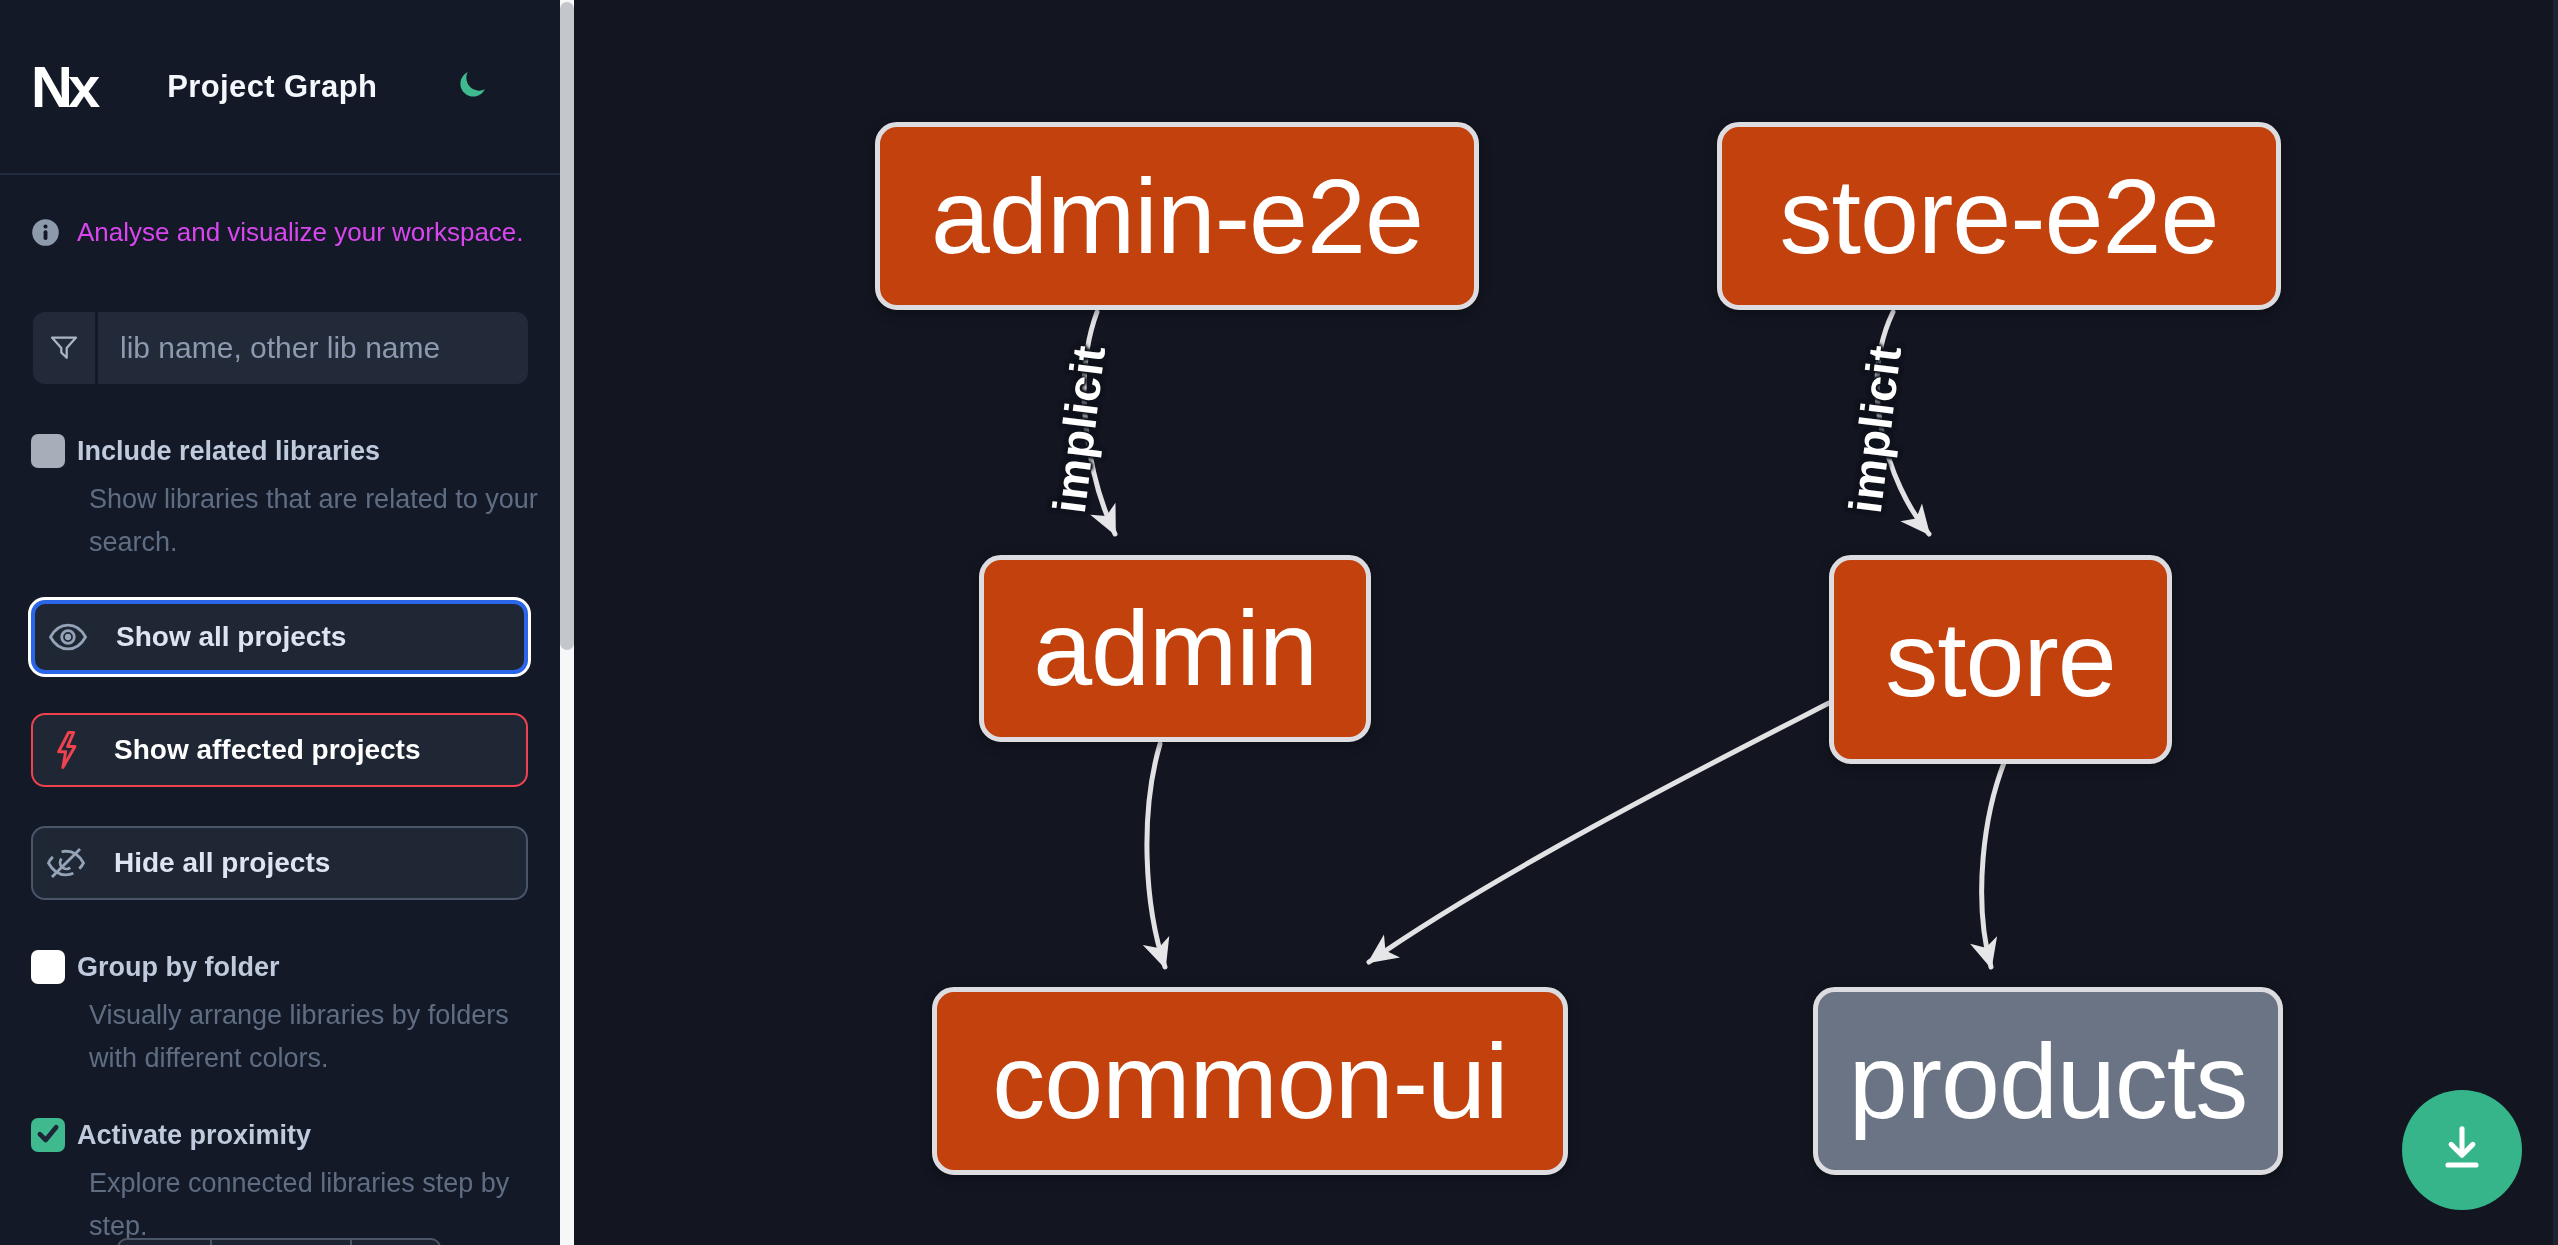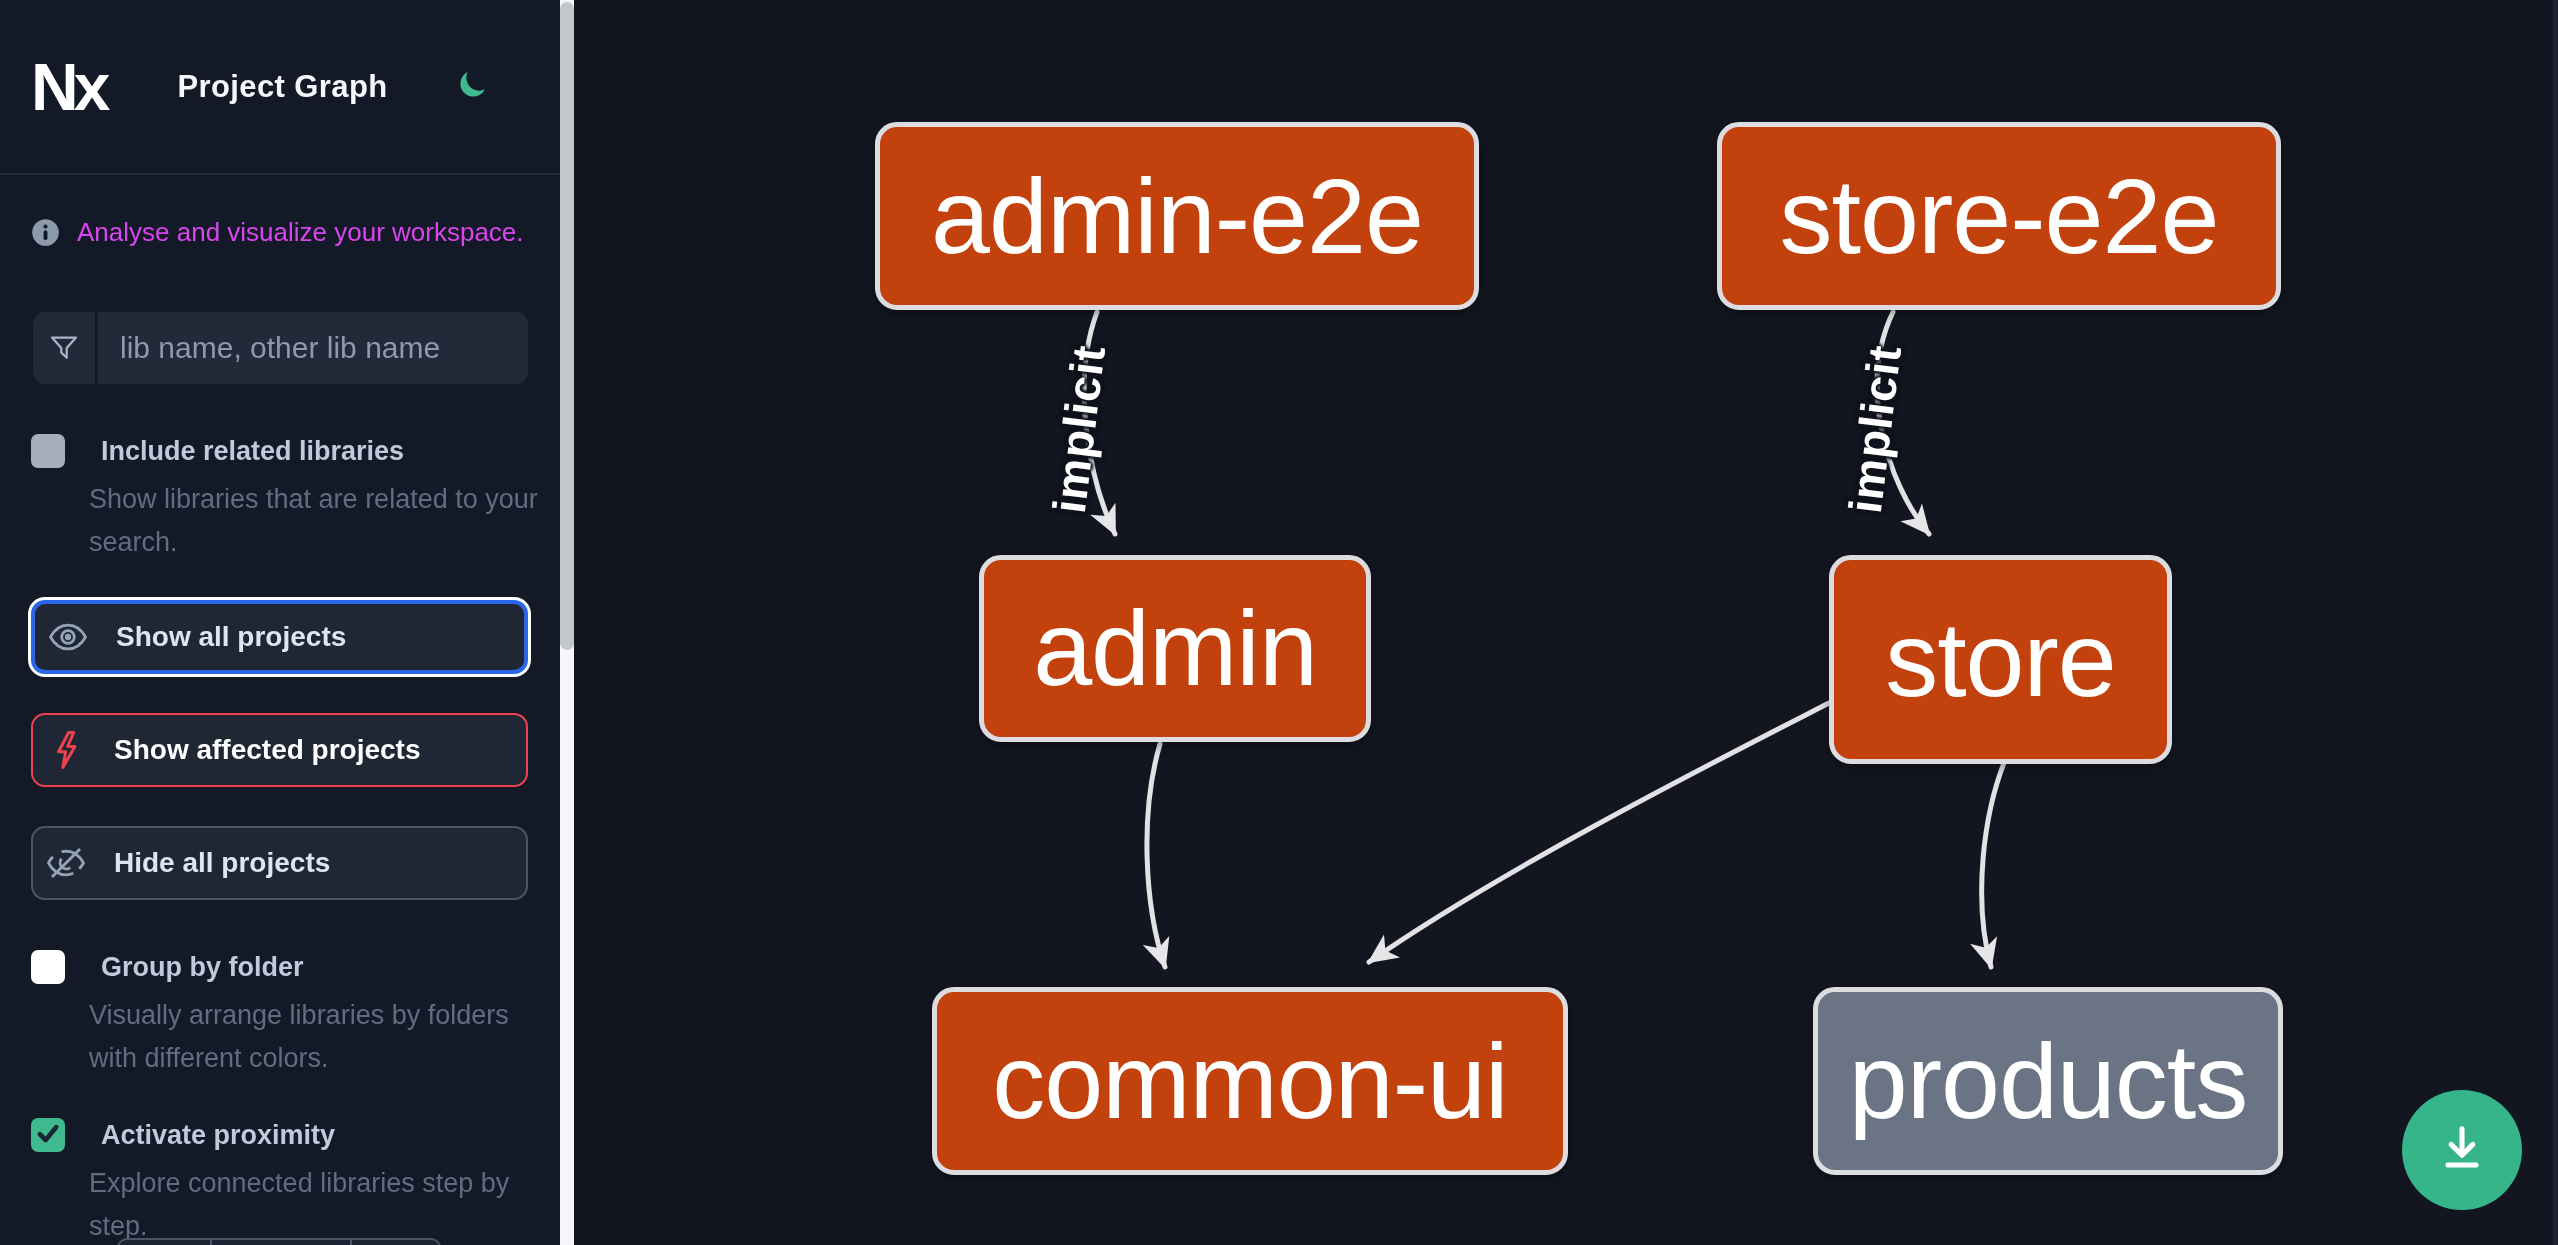--- a/index.html
+++ b/index.html
@@ -2,33 +2,33 @@
 <html><head>
 <meta charset="utf-8">
 <style>
   html,body{margin:0;padding:0;background:#131621;width:2558px;height:1245px;overflow:hidden;
     font-family:"Liberation Sans",sans-serif;}
   *{box-sizing:border-box;}
 
   
   .sidebar{position:absolute;left:0;top:0;width:560px;height:1245px;background:#141927;overflow:hidden;}
   .sb-header{height:175px;display:flex;align-items:center;padding:0 70px 0 31px;border-bottom:2px solid #222c3f;}
-  .nx-logo{color:#ffffff;font-weight:900;font-size:66px;letter-spacing:-5px;line-height:1;}
+  .nx-logo{color:#ffffff;font-weight:900;font-size:58px;letter-spacing:-5px;line-height:1;}
   .sb-title{margin-left:72px;color:#f4f7fb;font-size:31px;font-weight:700;letter-spacing:.4px;}
   .theme-btn{margin-left:auto;width:36px;height:36px;display:flex;align-items:center;justify-content:center;cursor:pointer;}
   .sb-tagline{margin:42px 36px 0 31px;display:flex;align-items:center;gap:17px;color:#d946ef;font-size:26px;}
   .info-ic{flex:0 0 auto;width:29px;height:29px;}
 
   .sb-search{margin:64px 32px 0 33px;height:72px;display:flex;align-items:stretch;background:#222a3a;border-radius:12px;overflow:hidden;}
   .sb-search .funnel-cell{width:72px;display:flex;align-items:center;justify-content:center;border-right:3px solid #141927;color:#aab6c6;}
   .sb-search input{flex:1;background:transparent;border:none;outline:none;color:#cbd5e1;font-size:30px;padding:0 22px;font-family:"Liberation Sans",sans-serif;}
   .sb-search input::placeholder{color:#8c99ae;}
 
   .opt{margin:50px 33px 0 31px;}
-  .opt-row{display:flex;align-items:center;gap:36px;}
+  .opt-row{display:flex;align-items:center;gap:12px;}
   .cbx{width:34px;height:34px;border-radius:7px;flex:0 0 auto;cursor:pointer;display:flex;align-items:center;justify-content:center;}
   .cbx.gray{background:#a7adb9;}
   .cbx.white{background:#ffffff;}
   .cbx.green{background:#3fb98e;}
   .opt-label{color:#bfcbdc;font-size:27px;font-weight:600;}
   .opt-desc{margin:10px 0 0 58px;width:462px;color:#5f6d83;font-size:27px;line-height:43px;}
 
   .sb-btn{display:flex;align-items:center;gap:27px;margin:39px 32px 0 31px;width:497px;height:74px;
     background:#1f2735;border:2px solid #49566a;border-radius:14px;padding:0 12px;cursor:pointer;
     color:#dde5f0;font-size:28px;font-weight:600;}

